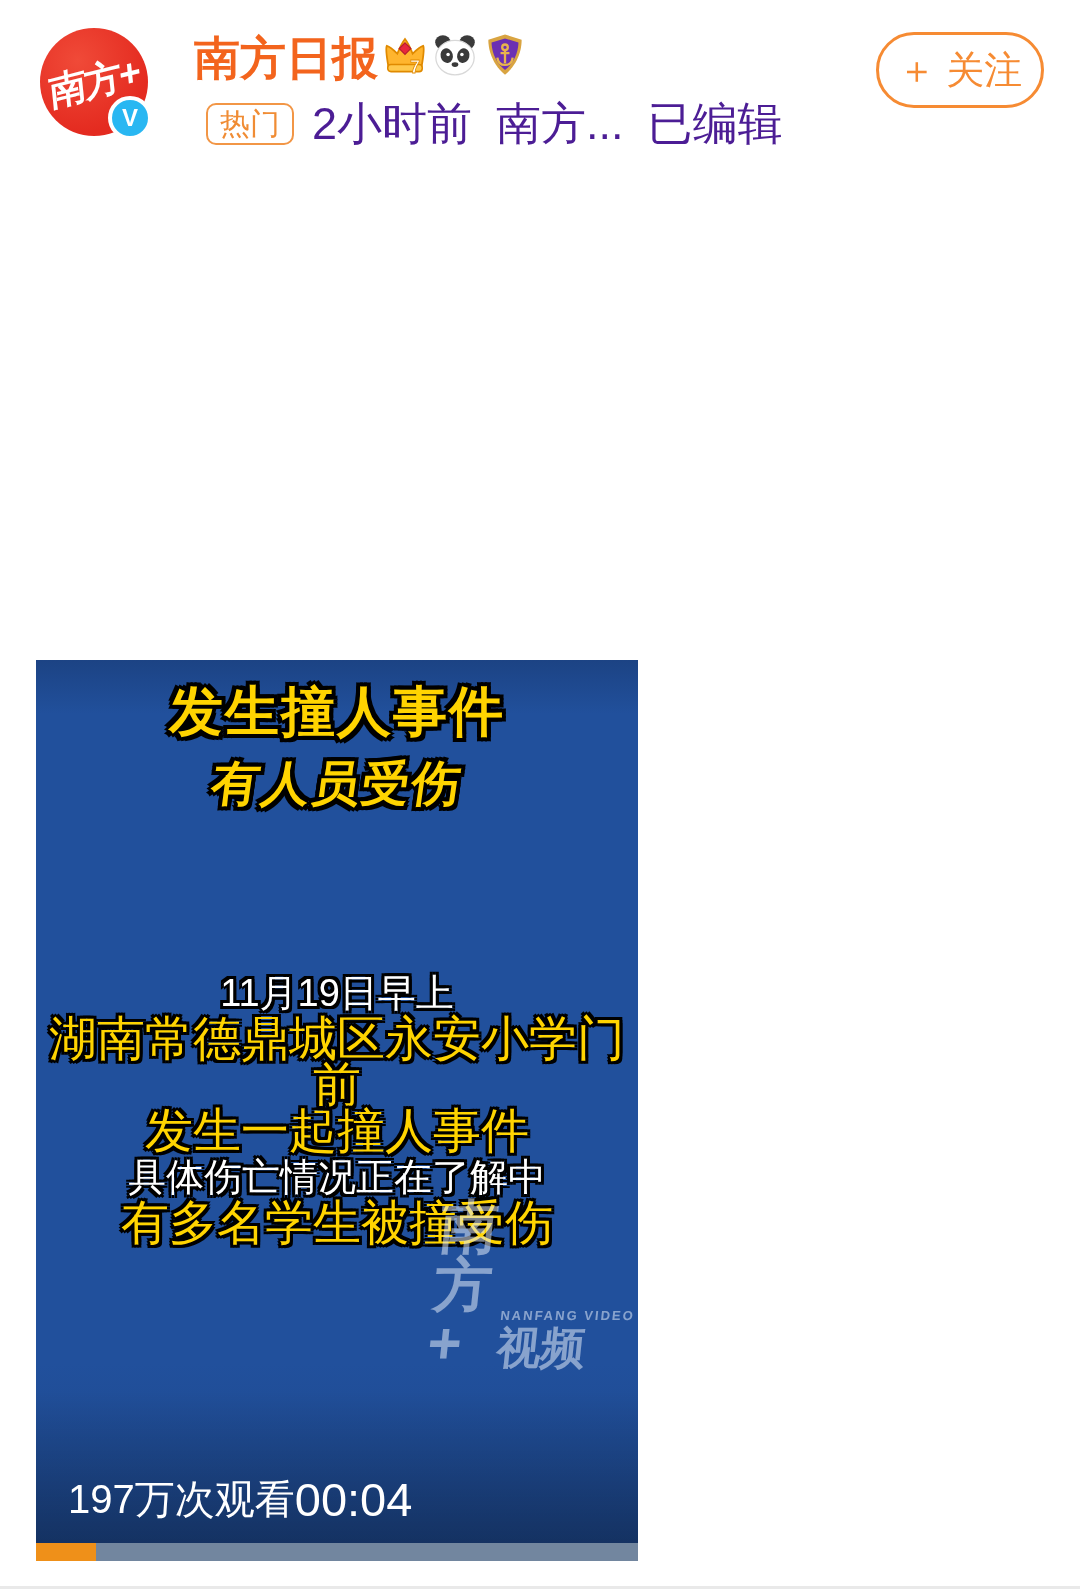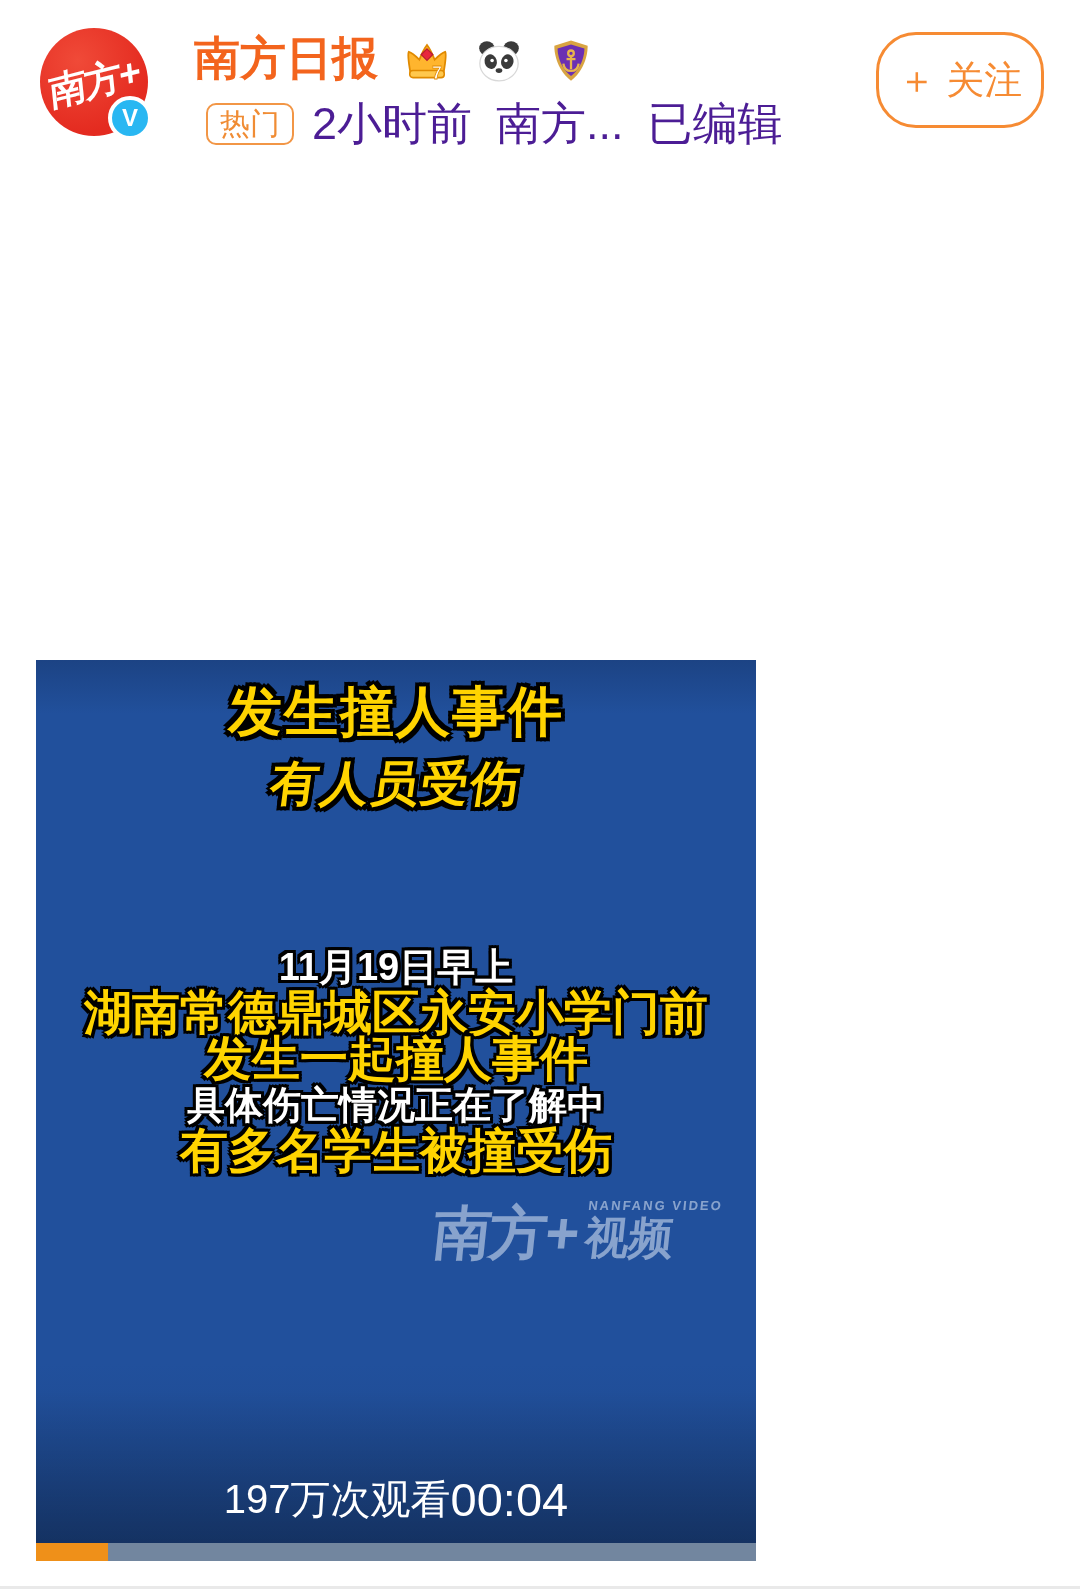--- a/index.html
+++ b/index.html
@@ -20,87 +20,87 @@
   .avatar-logo {
     color: #fff; font-weight: bold; font-size: 38px; line-height: 1;
     transform: rotate(-14deg) skewX(-8deg); letter-spacing: -2px; white-space: nowrap;
   }
   .v-badge {
     position: absolute; right: -4px; bottom: -4px; width: 44px; height: 44px;
     border-radius: 50%; background: #29b7f2; border: 4px solid #fff;
     display: flex; align-items: center; justify-content: center;
     color: #fff; font-size: 24px; font-weight: bold;
   }
-  .name-row { position: absolute; left: 194px; top: 32px; display: flex; align-items: flex-end; gap: 26px; }
+  .name-row { position: absolute; left: 194px; top: 32px; display: flex; align-items: flex-start; gap: 4px; }
   .username { color: #f3641d; font-size: 46px; font-weight: bold; line-height: 52px; }
   .badge-icon { width: 46px; height: 46px; display: inline-block; }
   .meta-row { position: absolute; left: 194px; top: 94px; display: flex; align-items: center; }
   .hot-chip {
     border: 2px solid #f29646; color: #f08c34; border-radius: 10px;
     font-size: 30px; line-height: 36px; padding: 1px 12px; margin-right: 18px; margin-left: 12px;
   }
   .meta-text { color: #4c1d95; font-size: 45px; margin-right: 24px; }
   .follow-btn {
-    position: absolute; right: 36px; top: 32px; width: 168px; height: 96px;
+    position: absolute; right: 36px; top: 32px; width: 168px; height: 76px;
     border: 3px solid #f68b33; border-radius: 40px; background: #fff;
     display: flex; align-items: center; justify-content: center;
     color: #f68b33; font-size: 38px; cursor: pointer;
   }
 
   
   .post-body {
     position: absolute; left: 36px; right: 34px; top: 172px;
     font-size: 47px; line-height: 65px; color: #1d1d1d;
     letter-spacing: 0.5px; text-align: justify;
   }
   .video-link { color: #4f7dab; text-decoration: none; cursor: pointer; white-space: nowrap; }
   .cam-icon { width: 48px; height: 36px; vertical-align: -3px; margin: 0 4px 0 10px; }
 
   
   .video-card {
-    position: absolute; left: 36px; top: 660px; width: 720px; height: 901px;
+    position: absolute; left: 36px; top: 660px; width: 602px; height: 901px;
     background: linear-gradient(180deg, #1c4384 0%, #21509c 6%, #21509c 78%, #1c4588 100%);
     overflow: hidden; cursor: pointer;
   }
   .outline4 {
     text-shadow: -4px -4px 0 #000, 4px -4px 0 #000, -4px 4px 0 #000, 4px 4px 0 #000,
                  -4px 0 0 #000, 4px 0 0 #000, 0 -4px 0 #000, 0 4px 0 #000;
   }
   .outline3 {
     text-shadow: -3px -3px 0 #000, 3px -3px 0 #000, -3px 3px 0 #000, 3px 3px 0 #000,
                  -3px 0 0 #000, 3px 0 0 #000, 0 -3px 0 #000, 0 3px 0 #000;
   }
   .v-title1 {
     position: absolute; top: 16px; left: 0; right: 0; text-align: center;
     color: #ffd400; font-size: 54px; font-weight: bold; letter-spacing: 2px;
   }
   .v-title2 {
     position: absolute; top: 92px; left: 0; right: 0; text-align: center;
     color: #ffd400; font-size: 48px; font-weight: bold; letter-spacing: 2px;
     transform: skewX(-8deg);
   }
-  .v-captions { position: absolute; top: 284px; left: 0; right: 0; text-align: center; font-weight: bold; }
+  .v-captions { position: absolute; top: 310px; left: 0; right: 0; text-align: center; font-weight: normal; }
   .v-cap { line-height: 46px; }
   .v-cap.white { color: #ffffff; font-size: 38px; }
   .v-cap.yellow { color: #ffd400; font-size: 48px; }
   .watermark {
     position: absolute; left: 398px; top: 538px; display: flex; align-items: flex-end;
     color: rgba(222, 232, 245, 0.55); transform: skewX(-6deg);
   }
   .wm-brand { font-size: 58px; font-weight: bold; line-height: 58px; letter-spacing: -2px; }
   .wm-col { display: flex; flex-direction: column; margin-left: 8px; }
   .wm-sub { font-size: 13px; letter-spacing: 2px; font-weight: bold; line-height: 16px; white-space: nowrap; }
   .wm-suffix { font-size: 44px; font-weight: bold; line-height: 48px; }
   .v-overlay {
     position: absolute; left: 0; right: 0; bottom: 0; height: 170px;
     background: linear-gradient(180deg, rgba(0,0,0,0) 0%, rgba(0,0,0,0.32) 100%);
   }
   .v-info-row {
     position: absolute; left: 32px; right: 32px; bottom: 34px;
-    display: flex; justify-content: center; align-items: center; color: #fff;
+    display: flex; justify-content: flex-start; align-items: center; color: #fff;
   }
   .views { font-size: 40px; }
   .timestamp { font-size: 47px; }
   .progress-track {
     position: absolute; left: 0; right: 0; bottom: 0; height: 18px;
     background: #72869f; cursor: pointer;
   }
   .progress-fill { height: 100%; background: #ef9019; width: 10%; }
 
   .bottom-divider {

